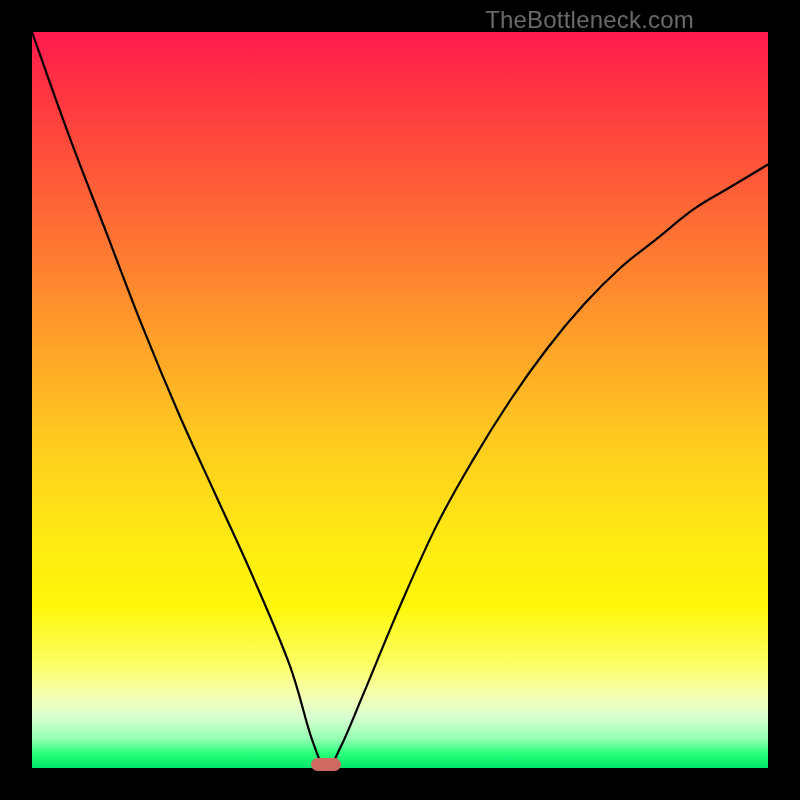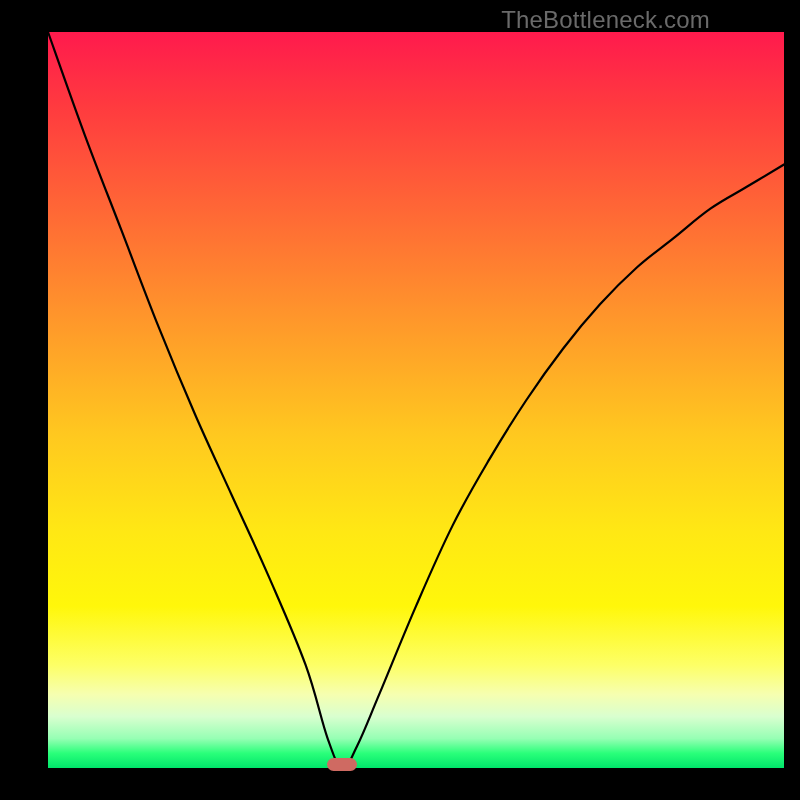--- a/index.html
+++ b/index.html
@@ -6,21 +6,21 @@
     margin: 0;
     padding: 0;
     width: 800px;
     height: 800px;
     background: #000;
     overflow: hidden;
     font-family: Arial, Helvetica, sans-serif;
   }
   .frame {
     position: absolute;
-    left: 16px;
+    left: 0;
     top: 0;
     width: 704px;
     height: 800px;
     background: #000;
   }
   .plot {
     position: absolute;
     left: 32px;
     top: 32px;
     width: 736px;

